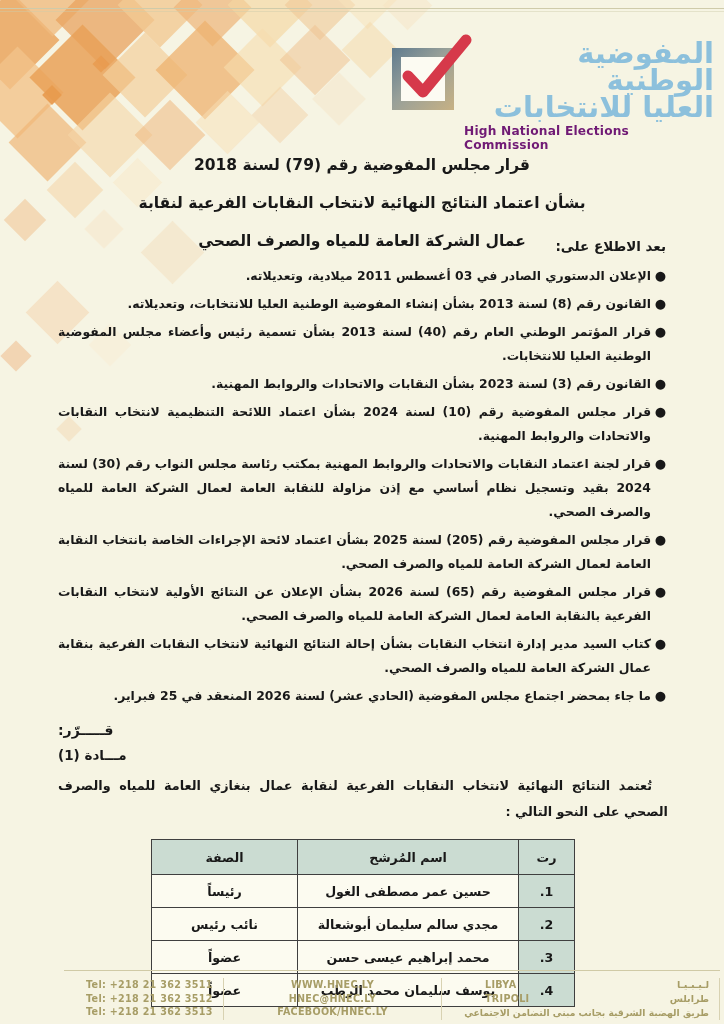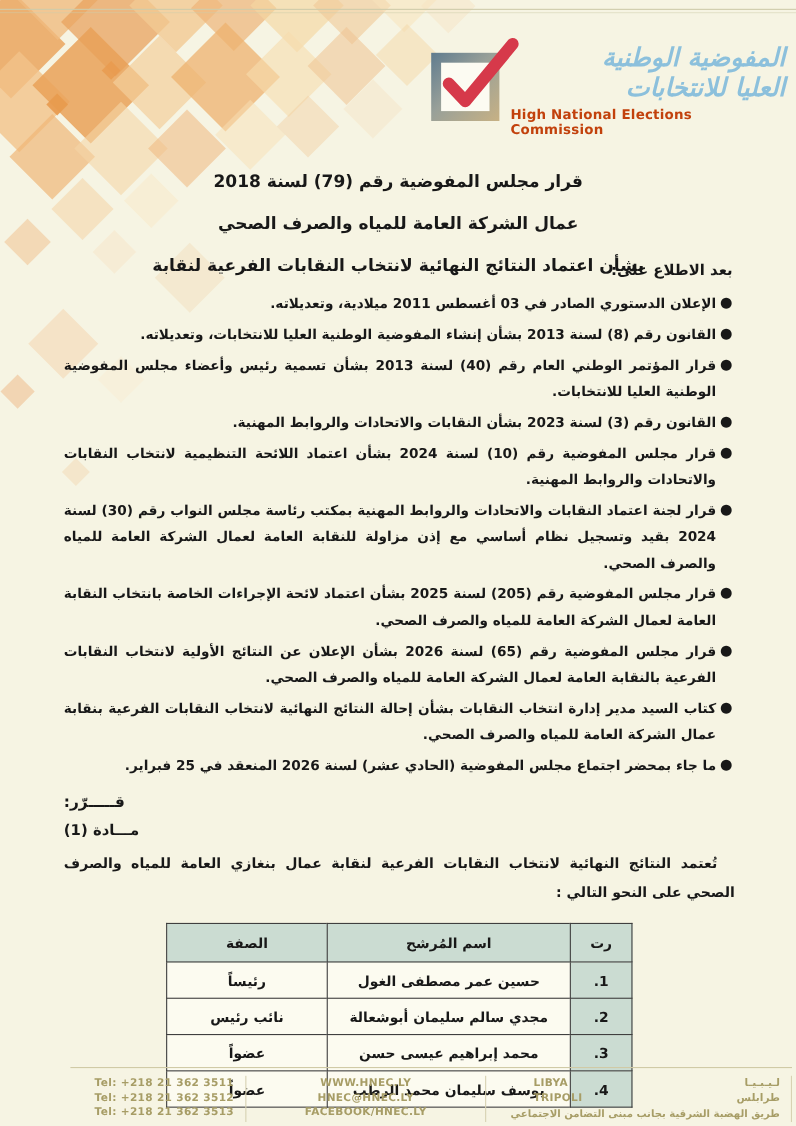--- a/index.html
+++ b/index.html
@@ -16,22 +16,22 @@
   .dm{position:absolute;transform:rotate(45deg);}
 
   
   .logo-row{position:absolute;top:40px;right:10px;display:flex;align-items:flex-start;direction:ltr;}
   .logo-icon{position:relative;width:62px;height:62px;margin-top:8px;}
   .logo-box{width:62px;height:62px;box-sizing:border-box;padding:9px;
     background:linear-gradient(135deg,#5f7b8e 0%,#98a099 45%,#c7b184 100%);}
   .logo-box-inner{width:100%;height:100%;background:#fcfbf2;}
   .logo-check{position:absolute;top:-16px;left:2px;}
   .logo-text{margin-left:10px;width:250px;text-align:right;direction:rtl;}
-  .logo-ar{font-size:23px;line-height:27px;font-weight:bold;color:#8cc0dc;letter-spacing:.5px;font-style:italic;}
-  .logo-en{direction:ltr;text-align:left;font-size:12.2px;font-weight:bold;color:#c2410c;margin-top:3px;letter-spacing:.2px;}
+  .logo-ar{font-size:29px;line-height:27px;font-weight:bold;color:#8cc0dc;letter-spacing:.5px;}
+  .logo-en{direction:ltr;text-align:left;font-size:12.2px;font-weight:bold;color:#701a75;margin-top:3px;letter-spacing:.2px;}
 
   
   .title-block{position:absolute;top:146px;left:0;right:0;text-align:center;direction:rtl;}
   .title-line{font-size:15.5px;font-weight:bold;line-height:38px;}
 
   
   .docbody{position:absolute;top:238px;right:56px;left:58px;direction:rtl;font-weight:bold;}
   .preamble-head{font-size:13.5px;margin:0 2px 10px 0;}
   ul.preamble{list-style:none;margin:0;padding:0;}
   ul.preamble li{
@@ -123,22 +123,22 @@
     </div>
     <div class="logo-text">
       <div class="logo-ar">المفوضية الوطنية</div>
       <div class="logo-ar">العليا للانتخابات</div>
       <div class="logo-en">High National Elections Commission</div>
     </div>
   </div>
 
   <div class="title-block">
     <div class="title-line">قرار مجلس المفوضية رقم (79) لسنة 2018</div>
+    <div class="title-line">بشأن اعتماد النتائج النهائية لانتخاب النقابات الفرعية لنقابة</div>
     <div class="title-line">عمال الشركة العامة للمياه والصرف الصحي</div>
-    <div class="title-line">بشأن اعتماد النتائج النهائية لانتخاب النقابات الفرعية لنقابة</div>
   </div>
 
   <div class="docbody">
     <div class="preamble-head">بعد الاطلاع على:</div>
 
     <ul class="preamble">
       <li><span class="blt">●</span><span>الإعلان الدستوري الصادر في 03 أغسطس 2011 ميلادية، وتعديلاته.</span></li>
       <li><span class="blt">●</span><span>القانون رقم (8) لسنة 2013 بشأن إنشاء المفوضية الوطنية العليا للانتخابات، وتعديلاته.</span></li>
       <li><span class="blt">●</span><span>قرار المؤتمر الوطني العام رقم (40) لسنة 2013 بشأن تسمية رئيس وأعضاء مجلس المفوضية الوطنية العليا للانتخابات.</span></li>
       <li><span class="blt">●</span><span>القانون رقم (3) لسنة 2023 بشأن النقابات والاتحادات والروابط المهنية.</span></li>

